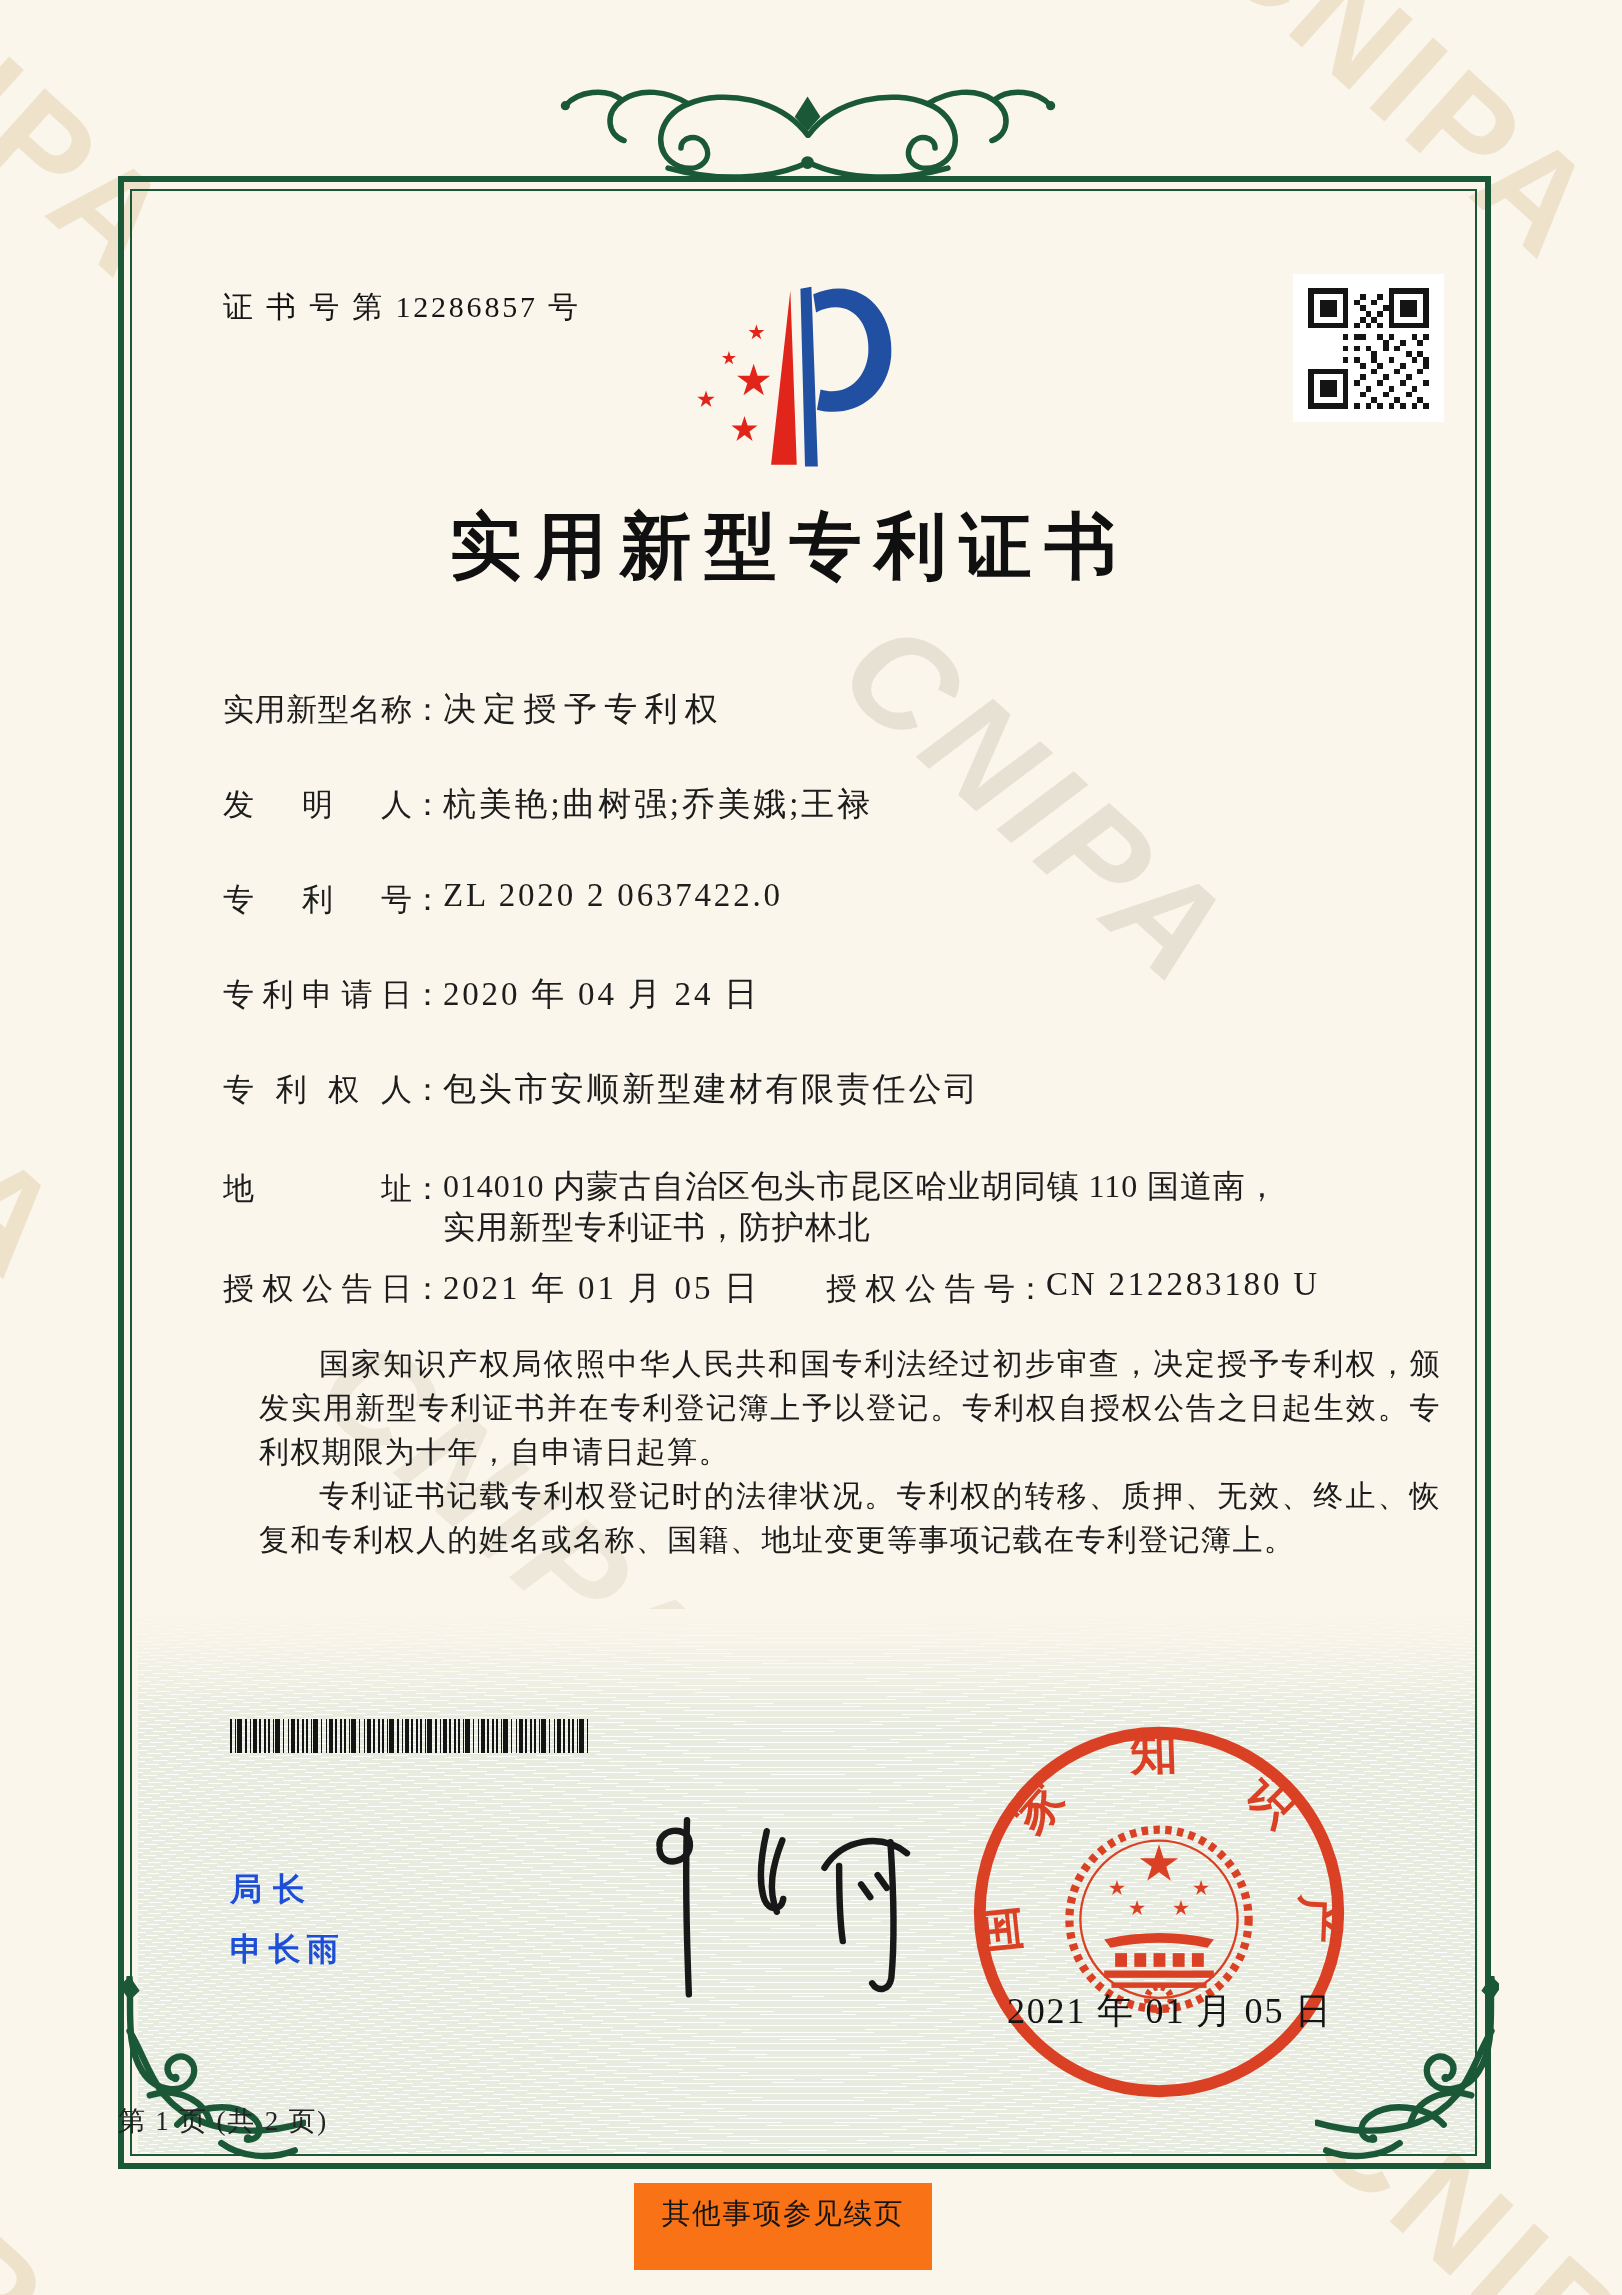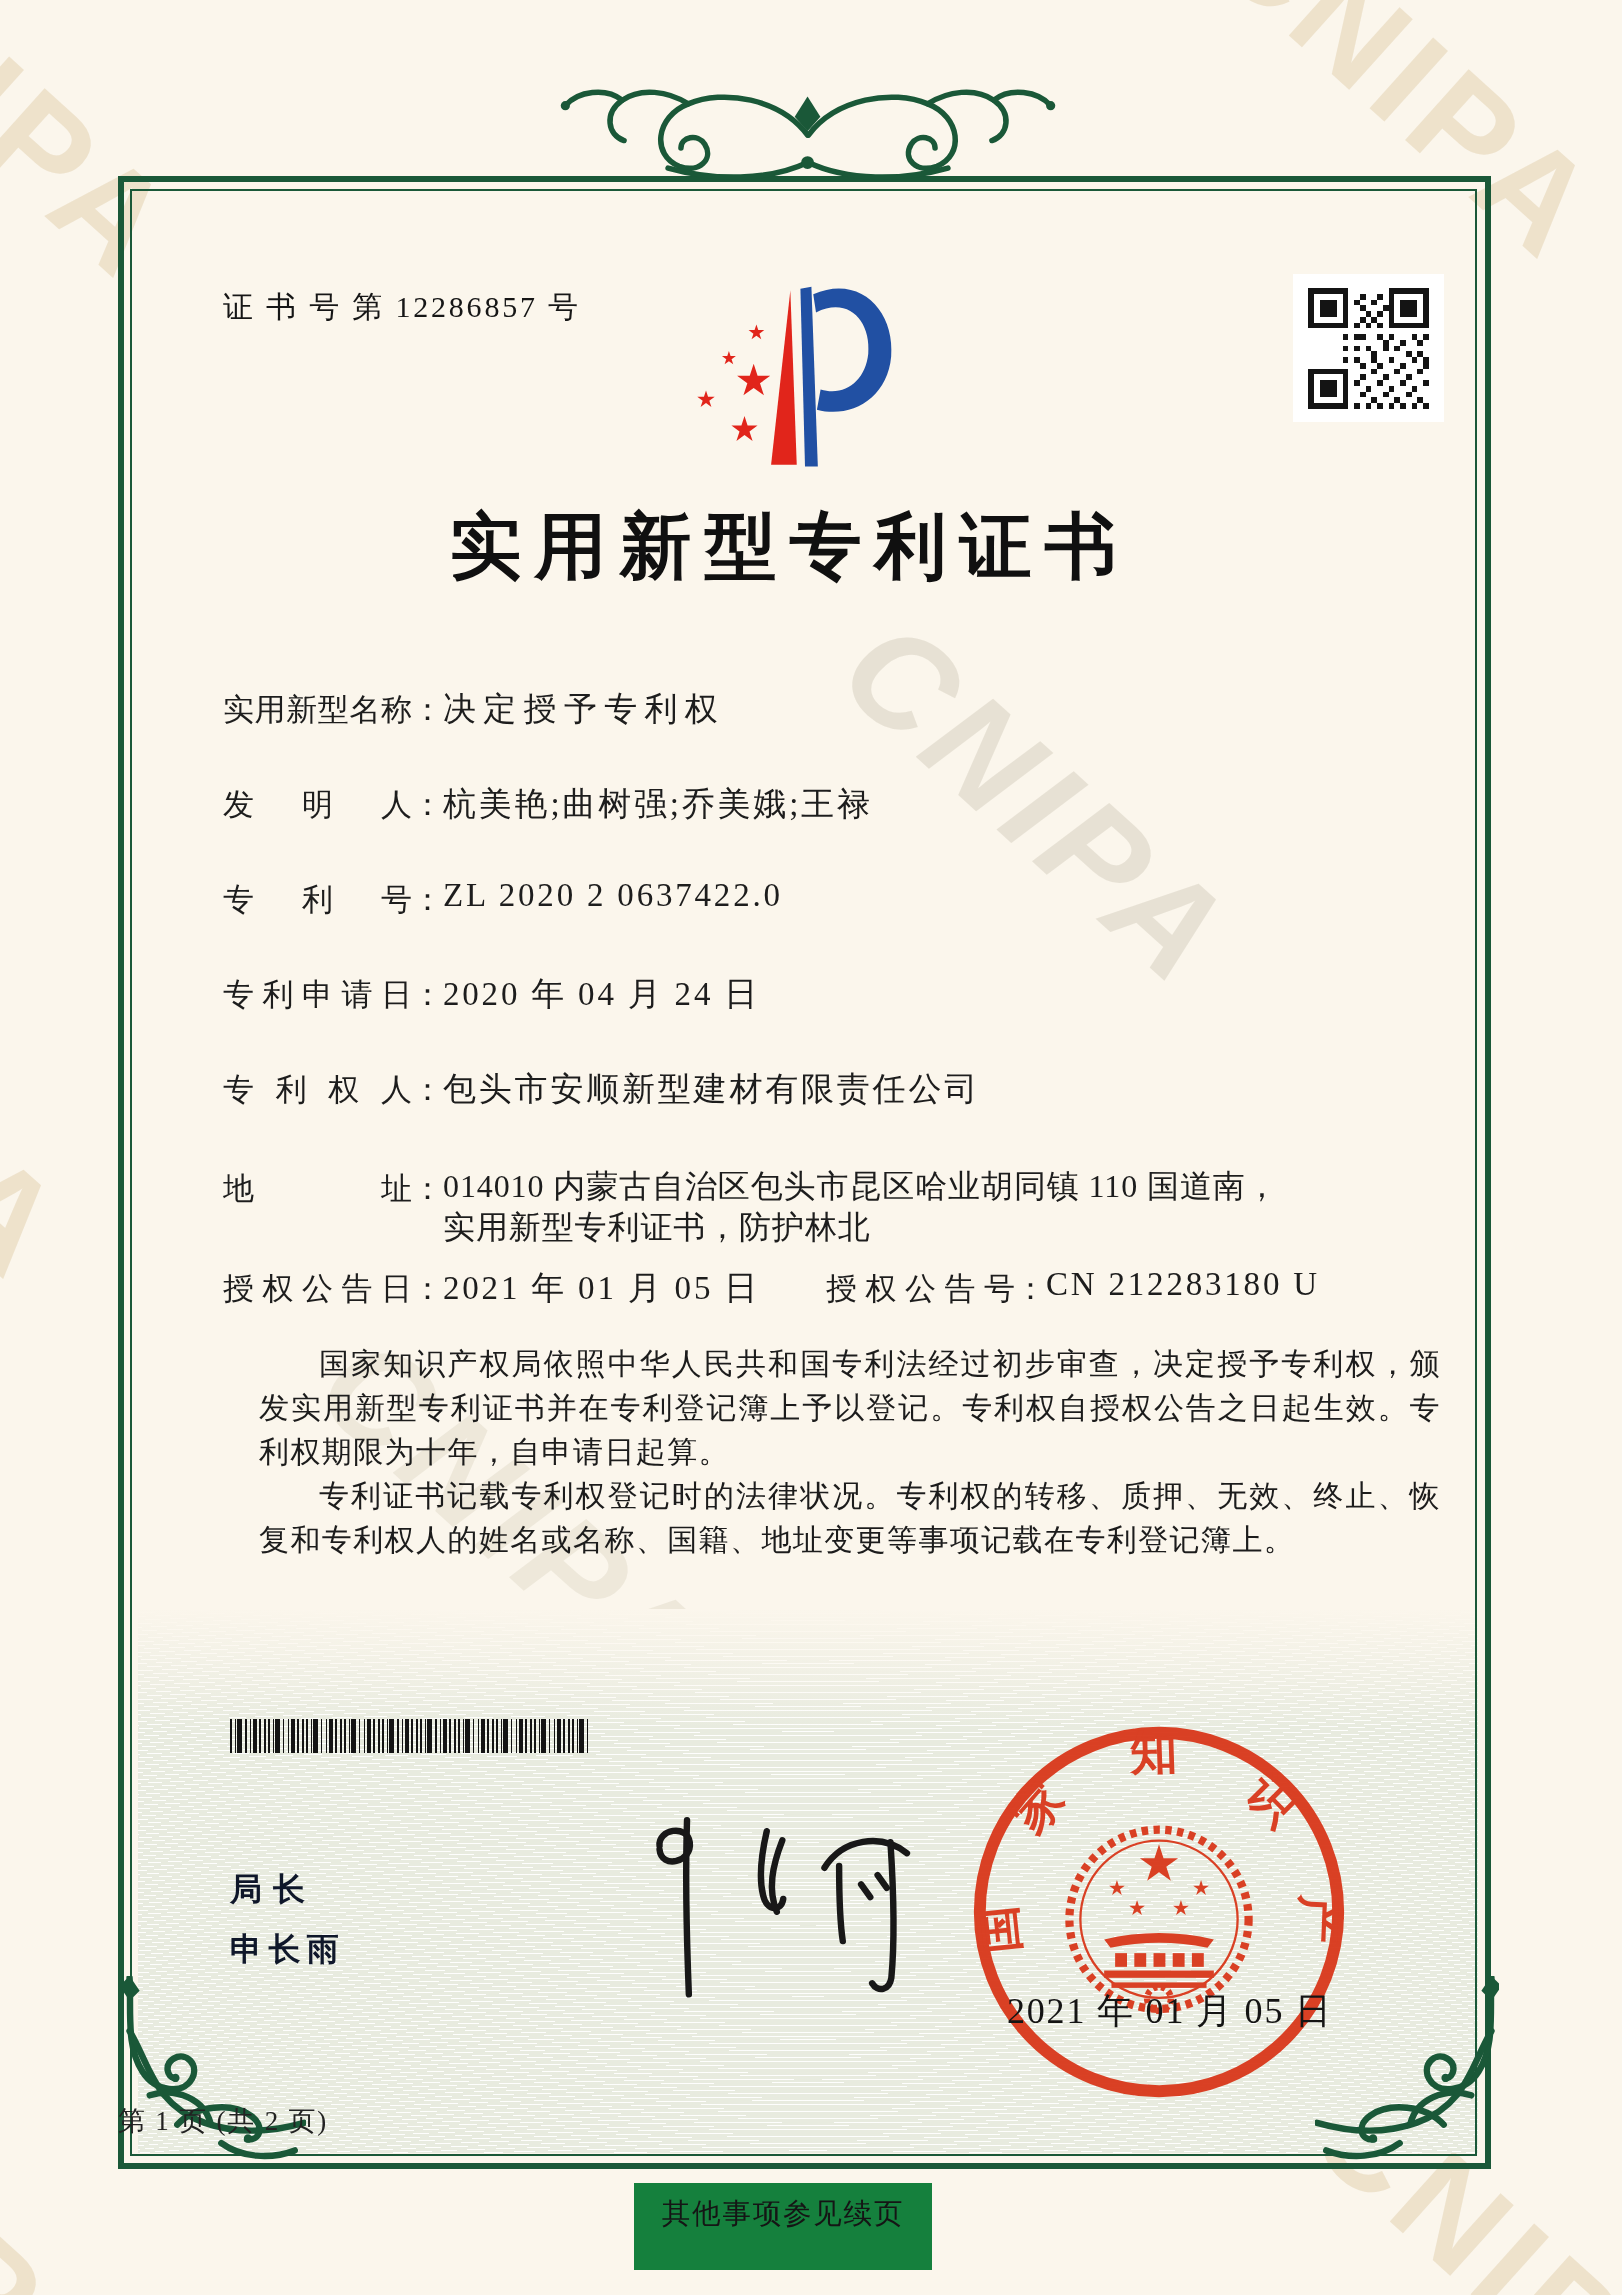--- a/index.html
+++ b/index.html
@@ -98,39 +98,39 @@
       #141414 14.7px 16.5px, transparent 16.5px 20px,
       #141414 20px 21px, transparent 21px 23px,
       #141414 23px 27.5px, transparent 27.5px 29px,
       #141414 29px 31px, transparent 31px 34px,
       #141414 34px 36px, transparent 36px 38px);
   }
   
   .director-title,.director-name{
     position:absolute;z-index:4;left:230px;
     font-family:"Liberation Sans","DejaVu Sans",sans-serif;
-    font-weight:bold;font-size:32px;color:#0f172a;
+    font-weight:bold;font-size:32px;color:#1d4ed8;
   }
   .director-title{top:1868px;letter-spacing:11px;}
   .director-name{top:1928px;letter-spacing:6.4px;}
   .signature{position:absolute;z-index:4;left:551px;top:1811px;width:404px;height:197px;}
   
   .seal{position:absolute;z-index:5;left:967px;top:1720px;width:384px;height:384px;opacity:.96;}
   .seal-date{
     position:absolute;z-index:6;left:1007px;top:1987px;
     font-size:36px;letter-spacing:1.8px;color:#141414;white-space:nowrap;
   }
   
   .page-num{
     position:absolute;z-index:4;left:118px;top:2103px;width:1380px;
     text-align:left;font-size:27px;letter-spacing:1.8px;color:#222;
   }
   .cont-patch{
     position:absolute;z-index:4;left:634px;top:2183px;width:298px;height:87px;
-    background:#15803d;display:flex;align-items:flex-start;justify-content:center;
+    background:#f97316;display:flex;align-items:flex-start;justify-content:center;
   }
   .cont-note{margin-top:12px;font-size:28.5px;letter-spacing:1.8px;color:#151515;}
 </style>
 </head>
 <body>
 
 <div class="page">
 
   <span class="wm wm1">CNIPA</span>
   <span class="wm wm2">CNIPA</span>

